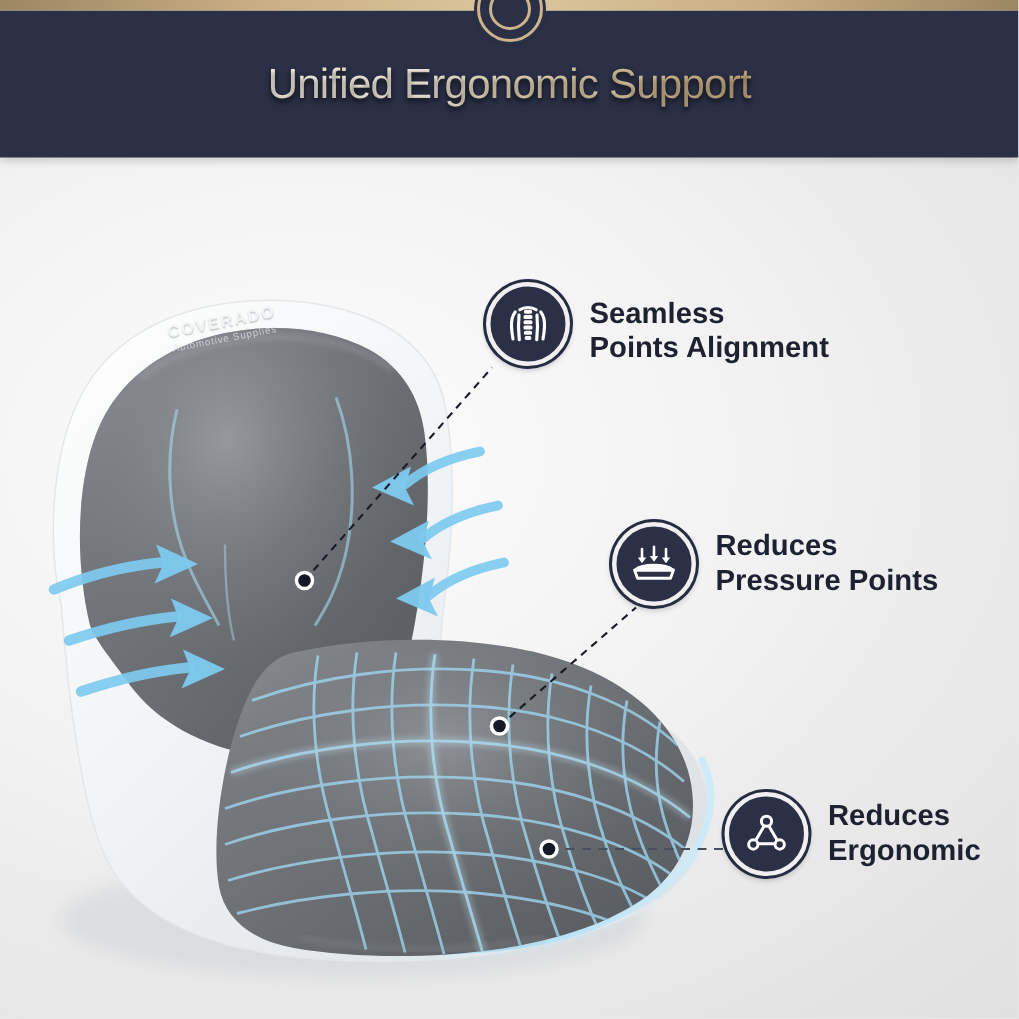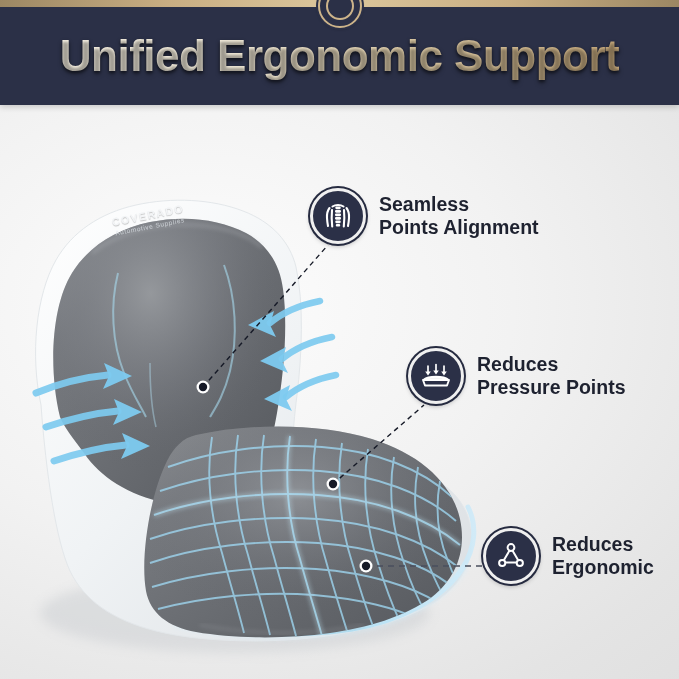--- a/index.html
+++ b/index.html
@@ -41,21 +41,21 @@
   }
   .header {
     position:absolute; top:7px; left:0;
     width:679px; height:98px;
     background:#2b3047;
     display:flex; align-items:center; justify-content:center;
     z-index:5;
     box-shadow:0 2px 6px rgba(0,0,0,.18);
   }
   .header-title {
-    font-size:44px; font-weight:bold;
+    font-size:28px; font-weight:normal;
     letter-spacing:-0.5px;
     background:linear-gradient(90deg,#f7f1e3 0%,#f3ecdb 30%,#ddcba7 62%,#c6a97c 100%);
     -webkit-background-clip:text; background-clip:text;
     -webkit-text-fill-color:transparent; color:transparent;
     white-space:nowrap;
     text-shadow:0 2px 3px rgba(0,0,0,.35);
     filter:drop-shadow(0 2px 2px rgba(0,0,0,.45));
   }
 
   
@@ -90,21 +90,21 @@
     background:#2b3047;
     border:3px solid #f0f0f0;
     box-shadow:0 0 0 2px #262b40, 0 2px 5px rgba(0,0,0,.30);
     flex:0 0 auto;
     display:flex; align-items:center; justify-content:center;
   }
   .callout-text {
     font-size:19.5px; font-weight:bold; line-height:1.18;
     color:#1e2230; white-space:nowrap;
   }
-  #callout-spine    { left:310px; top:188px; }
+  #callout-spine    { left:324px; top:188px;align-items:flex-end; }
   #callout-pressure { left:408px; top:348px; }
   #callout-stability{ left:483px; top:528px; }
 </style>
 </head>
 <body>
 
 <div class="canvas">
 
   <div class="stage">
     <svg width="679" height="574" viewBox="0 0 679 574" xmlns="http://www.w3.org/2000/svg">

